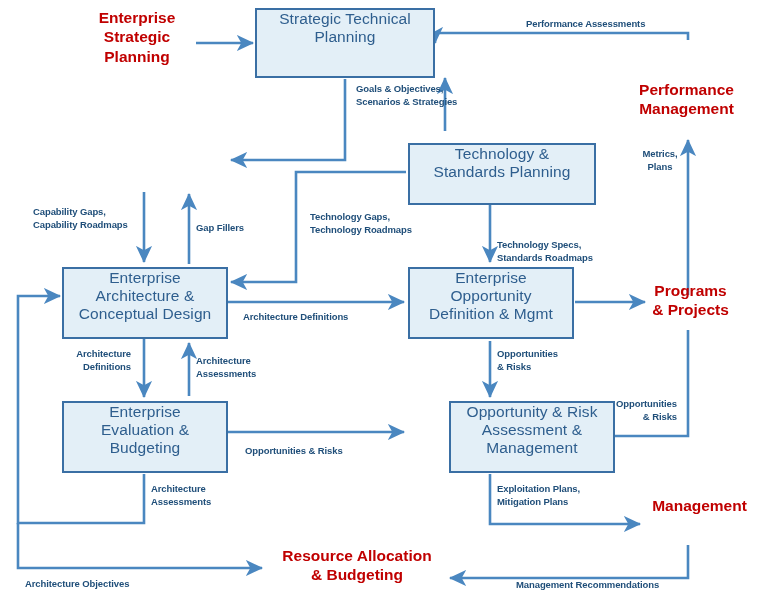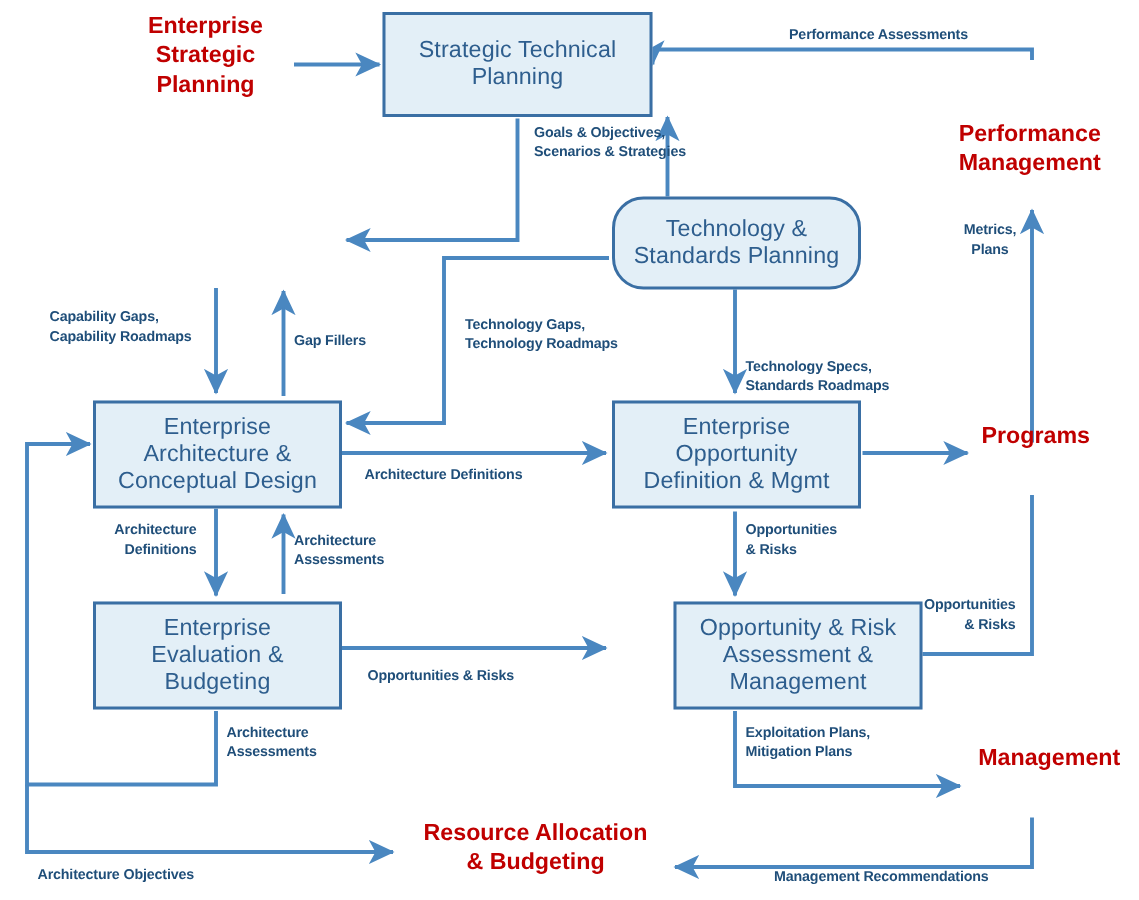--- a/index.html
+++ b/index.html
@@ -2,21 +2,21 @@
 <html><head>
 <meta charset="utf-8">
 <style>
   html,body{margin:0;padding:0;background:#ffffff;}
   body{width:759px;height:600px;overflow:hidden;
        font-family:"Liberation Sans", sans-serif;}
   #stage{position:relative;width:759px;height:600px;background:#fff;}
   svg#wires{position:absolute;left:0;top:0;width:759px;height:600px;}
   .box{position:absolute;box-sizing:border-box;
        background:#E3EFF7;border:2px solid #3A6FA4;
-       display:flex;align-items:center;justify-content:center;text-align:center;
+       display:flex;justify-content:center;text-align:center;
        color:#2E5E8E;font-size:15.5px;line-height:1.16;letter-spacing:.1px;
        box-shadow:0 0 0 0 transparent;}
   .box span{display:block;padding:0 4px;}
   .redlab{position:absolute;color:#C00000;font-weight:bold;font-size:15.5px;
           line-height:1.25;text-align:center;}
   .bluelab{position:absolute;color:#1F4E79;font-weight:bold;font-size:9.5px;
            line-height:1.35;letter-spacing:-.1px;}
   .ctr{text-align:center;}
 </style>
 </head>
@@ -75,21 +75,21 @@
   </svg>
 
   <div class="box" style="left:255px;top:8px;width:180px;height:70px;">
     <span>
       <span>Strategic Technical</span>
       <span>Planning</span>
     </span>
   </div>
 
 
-  <div class="box" style="left:408px;top:131px;width:166px;height:62px;border-radius:21px;">
+  <div class="box" style="left:408px;top:143px;width:188px;height:62px;">
     <span>
       <span>Technology &amp;</span>
       <span>Standards Planning</span>
     </span>
   </div>
 
   <div class="box" style="left:62px;top:267px;width:166px;height:72px;">
     <span>
       <span>Enterprise</span>
       <span>Architecture &amp;</span>
@@ -127,20 +127,21 @@
     <div>Planning</div>
   </div>
 
   <div class="redlab" style="left:614px;top:80px;width:145px;">
     <div>Performance</div>
     <div>Management</div>
   </div>
 
   <div class="redlab" style="left:628px;top:281px;width:125px;">
     <div>Programs</div>
+    <div>&amp; Projects</div>
   </div>
 
   <div class="redlab" style="left:640px;top:496px;width:119px;">
     <div>Management</div>
   </div>
 
   <div class="redlab" style="left:264px;top:546px;width:186px;">
     <div>Resource Allocation</div>
     <div>&amp; Budgeting</div>
   </div>

